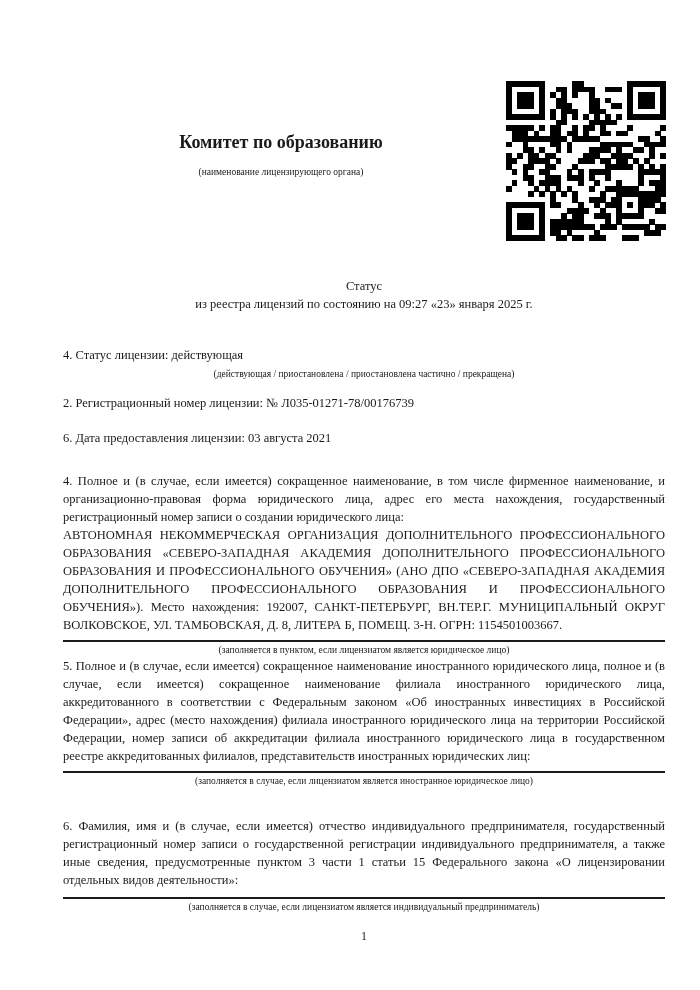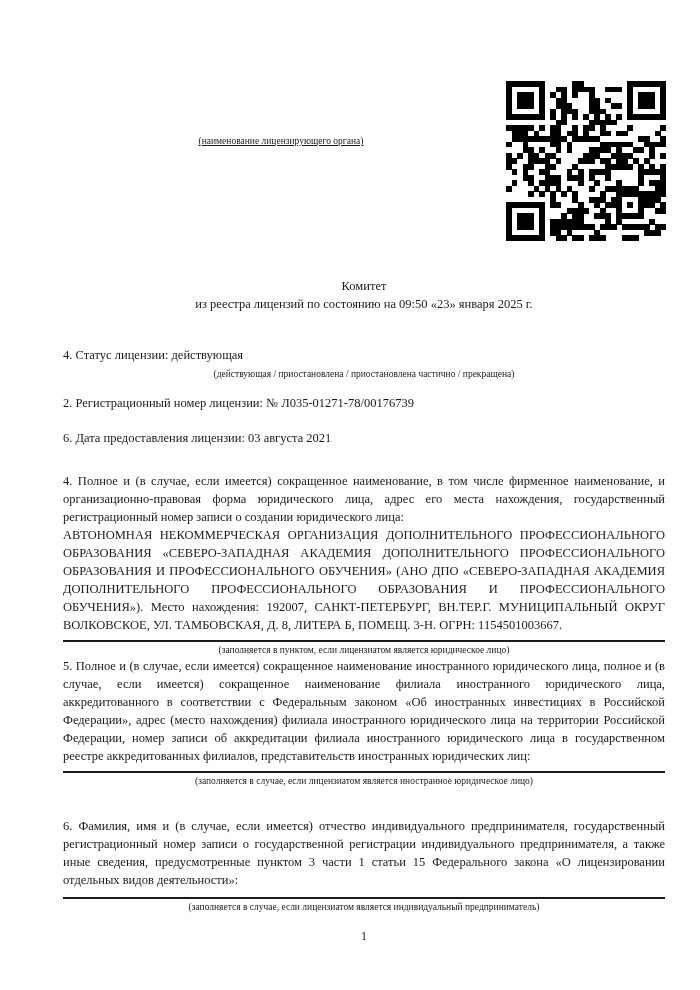--- a/index.html
+++ b/index.html
@@ -10,21 +10,21 @@
     background:#ffffff;
     font-family:"Liberation Serif","DejaVu Serif",serif;
     color:#1a1a1a;
     overflow:hidden;
   }
   .abs { position:absolute; left:63px; width:602px; }
 
   
   .authority { left:63px; width:436px; top:131px; text-align:center; }
   .authority-name { font-size:18px; font-weight:bold; line-height:22px; }
-  .authority-caption { font-size:9.5px; margin-top:5px;text-decoration:underline; }
+  .authority-caption { font-size:9.5px; margin-top:14px; }
 
   .qr { position:absolute; left:506px; top:81px; width:160px; height:160px; }
 
   
   .doc-title { top:277px; text-align:center; font-size:12.5px; line-height:18px; }
 
   
   .body-line { font-size:12.5px; line-height:18px; }
   .para { font-size:12.5px; line-height:18px; text-align:justify; }
   .caption { font-size:9.5px; text-align:center; }
@@ -42,20 +42,21 @@
   .item6 .rule { margin-top:8px; }
 
   .page-number { top:929px; text-align:center; font-size:12px; }
 </style>
 </head>
 <body>
 
 <div class="page">
 
   <div class="abs authority">
+    <div class="authority-name">Комитет по образованию</div>
     <div class="authority-caption">(наименование лицензирующего органа)</div>
   </div>
 
   <svg class="qr" xmlns="http://www.w3.org/2000/svg" viewBox="0 0 29 29">
       <g fill="#000000" shape-rendering="crispEdges">
         <rect x="0" y="0" width="1.05" height="1.05"></rect>
         <rect x="1" y="0" width="1.05" height="1.05"></rect>
         <rect x="2" y="0" width="1.05" height="1.05"></rect>
         <rect x="3" y="0" width="1.05" height="1.05"></rect>
         <rect x="4" y="0" width="1.05" height="1.05"></rect>
@@ -473,22 +474,22 @@
         <rect x="15" y="28" width="1.05" height="1.05"></rect>
         <rect x="16" y="28" width="1.05" height="1.05"></rect>
         <rect x="17" y="28" width="1.05" height="1.05"></rect>
         <rect x="21" y="28" width="1.05" height="1.05"></rect>
         <rect x="22" y="28" width="1.05" height="1.05"></rect>
         <rect x="23" y="28" width="1.05" height="1.05"></rect>
       </g>
     </svg>
 
   <div class="abs doc-title">
-    <div>Комитет</div>
-    <div>из реестра лицензий по состоянию на 09:50 «23» января 2025 г.</div>
+    <div>Статус</div>
+    <div>из реестра лицензий по состоянию на 09:27 «23» января 2025 г.</div>
   </div>
 
   <div class="abs item1">
     <div class="body-line">4. Статус лицензии: действующая</div>
     <div class="caption">(действующая / приостановлена / приостановлена частично / прекращена)</div>
   </div>
 
   <div class="abs item2">
     <div class="body-line">2. Регистрационный номер лицензии: № Л035-01271-78/00176739</div>
   </div>

